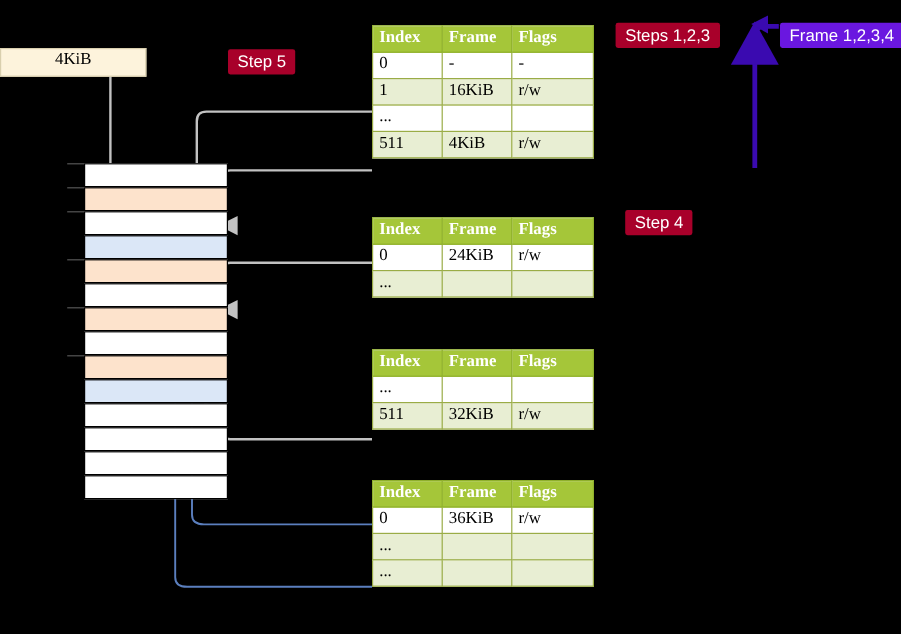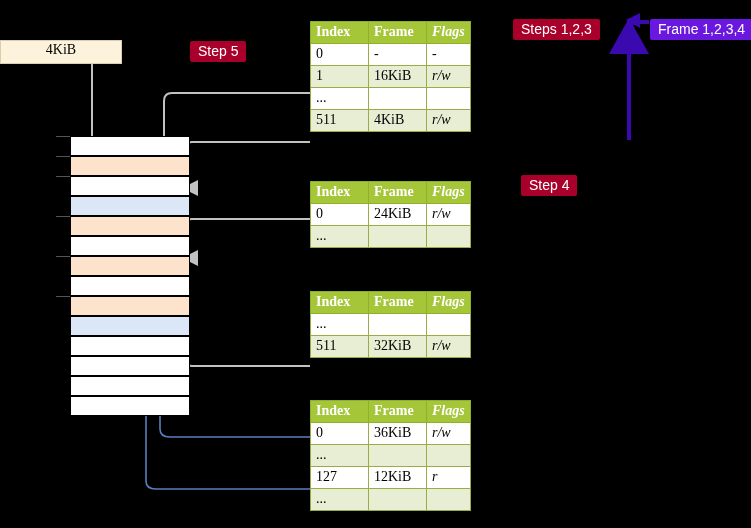--- a/index.html
+++ b/index.html
@@ -67,21 +67,21 @@
     background:#a5c639;
     color:#ffffff;
     font-weight:bold;
     border:1px solid #8fb02c;
     margin-left:48px;
   }
   .ptable tr.alt td{background:#e8eed3;}
   .ptable td.hl{background:#f6f39b;}
   .col-index{width:58px;}
   .col-frame{width:58px;}
-  .col-flags{width:44px;font-style:italic;}
+  .col-flags{width:68px;}
 
   
   svg.wires{position:absolute;left:0;top:0;width:751px;height:528px;pointer-events:none;}
 </style>
 </head>
 <body>
 
 <div class="stage">
 
   <svg class="wires" viewBox="0 0 751 528">
@@ -255,25 +255,20 @@
         <tr>
           <td class="col-index">0</td>
           <td class="col-frame">36KiB</td>
           <td class="col-flags">r/w</td>
         </tr>
         <tr class="alt">
           <td class="col-index">...</td>
           <td class="col-frame"></td>
           <td class="col-flags"></td>
         </tr>
-        <tr>
-          <td class="col-index">127</td>
-          <td class="col-frame">12KiB</td>
-          <td class="col-flags">r</td>
-        </tr>
         <tr class="alt">
           <td class="col-index">...</td>
           <td class="col-frame"></td>
           <td class="col-flags"></td>
         </tr>
       </tbody>
     </table>
 
 </div>
 

